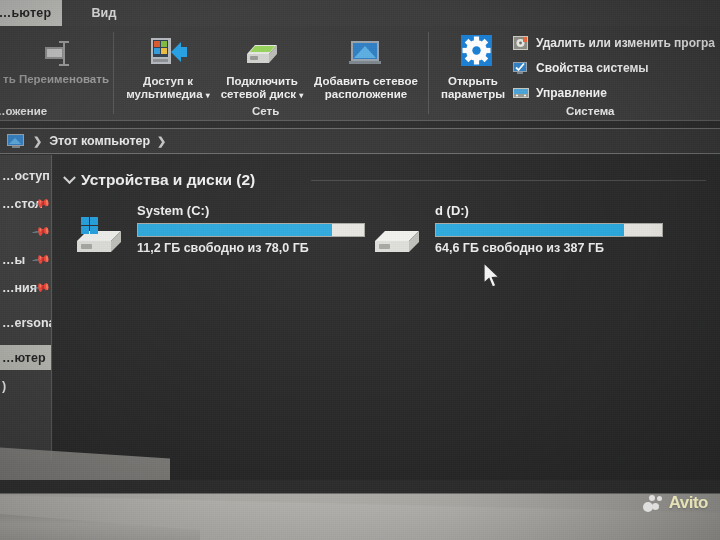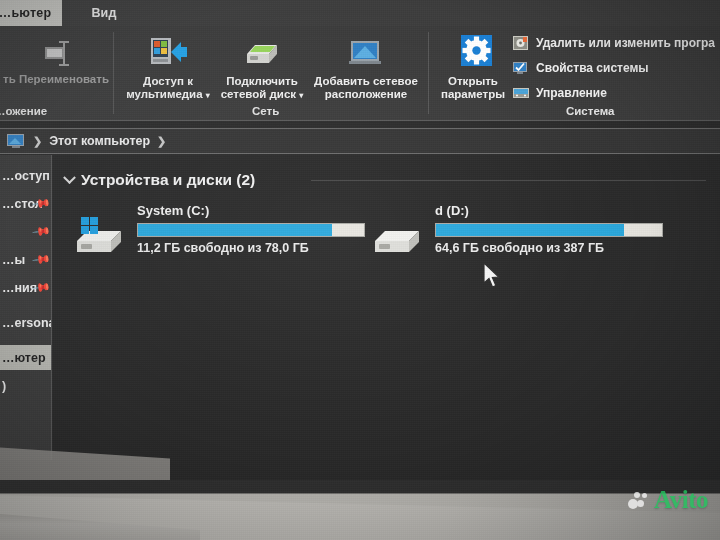--- a/index.html
+++ b/index.html
@@ -217,24 +217,23 @@
   }
 
   
   .watermark {
     position: absolute; right: 12px; bottom: 26px;
     z-index: 95;
     display: flex; align-items: center; gap: 4px;
     opacity: .80;
   }
   .wm-text {
-    color: #22c55e; font-size: 25px; font-weight: 700;
+    color: #fef9c3; font-size: 17px; font-weight: 700;
     letter-spacing: -.5px;
     text-shadow: 0 1px 2px rgba(0,0,0,.25);
-    font-family: Liberation Serif, serif;
   }
   .wm-dots { position: relative; width: 22px; height: 22px; }
   .wm-dots i {
     position: absolute; border-radius: 50%; background: #f4f4f4; display: block;
   }
 </style>
 </head>
 <body>
 
 <div id="screen">

